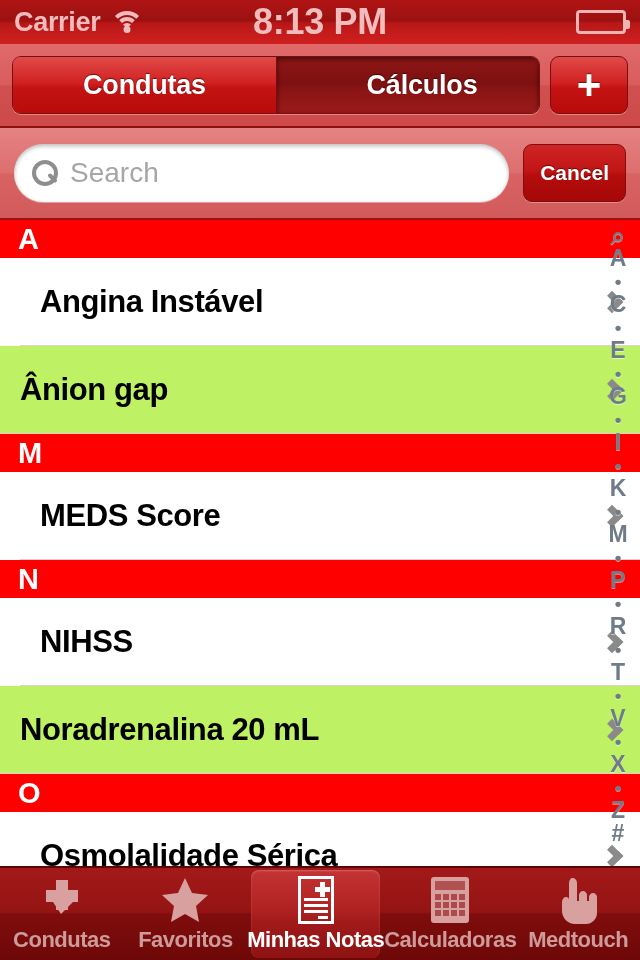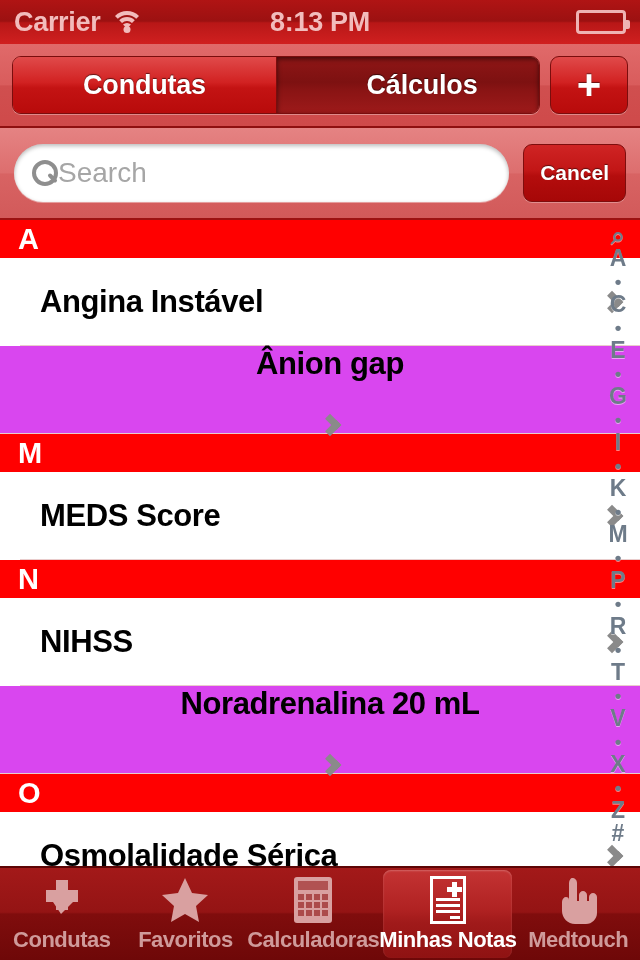--- a/index.html
+++ b/index.html
@@ -21,21 +21,21 @@
   .sb-left{ display:flex; align-items:center; gap:10px; flex:0 0 auto; }
   .sb-carrier{ font-size:27px; font-weight:bold; letter-spacing:-.3px; color:#f2bcbc; }
   .wifi-icon{ width:34px; height:26px; position:relative; }
   .wifi-icon i{ position:absolute; left:50%; border:4px solid #f2bcbc; border-bottom-color:transparent;
                 border-left-color:transparent; border-right-color:transparent; border-radius:50%;
                 transform:translateX(-50%); }
   .wifi-icon i.a{ width:34px; height:34px; top:2px; }
   .wifi-icon i.b{ width:22px; height:22px; top:8px; }
   .wifi-icon i.c{ width:11px; height:11px; top:14px; }
   .wifi-icon i.d{ width:7px; height:7px; top:17px; background:#f2bcbc; border:none; border-radius:50%;}
-  .sb-time{ position:absolute; left:0; right:0; text-align:center; font-size:27px; font-weight:bold;
+  .sb-time{ position:absolute; left:0; right:0; text-align:center; font-size:36px; font-weight:bold;
             color:#f2bcbc; letter-spacing:-.3px; pointer-events:none; }
   .sb-right{ margin-left:auto; display:flex; align-items:center; }
   .battery{ width:50px; height:24px; border:3px solid #eeb3b3; border-radius:4px; position:relative;
             padding:2px; }
   .battery .lvl{ width:100%; height:100%; background:#dda3a3; border-radius:1px; }
   .battery:after{ content:""; position:absolute; right:-7px; top:7px; width:4px; height:9px;
                   background:#eeb3b3; border-radius:0 2px 2px 0; }
 
   
   .navbar{
@@ -68,21 +68,21 @@
 
   
   .searchbar{
     position:absolute; top:128px; left:0; width:640px; height:92px;
     background:linear-gradient(to bottom,#e58383 0%,#dd6e6e 50%,#d86363 51%,#d25a5a 100%);
     display:flex; align-items:center; padding:0 14px; gap:14px;
     border-bottom:2px solid #9c1212;
   }
   .searchfield{
     flex:1 1 auto; height:58px; background:#fff; border-radius:29px;
-    display:flex; align-items:center; padding:0 18px; gap:0;
+    display:flex; align-items:center; padding:0 18px; gap:12px;
     box-shadow:inset 0 2px 4px rgba(0,0,0,.28), 0 1px 0 rgba(255,255,255,.4);
   }
   .mag{ width:26px; height:26px; position:relative; flex:0 0 auto; }
   .mag:before{ content:""; position:absolute; left:0; top:0; width:18px; height:18px;
                border:4px solid #8e8e8e; border-radius:50%; }
   .mag:after{ content:""; position:absolute; left:15px; top:16px; width:11px; height:4px;
               background:#8e8e8e; transform:rotate(45deg); border-radius:2px; }
   .search-input{
     flex:1 1 auto; border:none; outline:none; font-size:28px;
     font-family:"Liberation Sans", sans-serif; color:#333; background:transparent;
@@ -105,21 +105,21 @@
   .section-header{
     height:38px; background:#FF0000; color:#ffffff;
     display:flex; align-items:center; padding-left:18px;
     font-size:29px; font-weight:bold; letter-spacing:0;
   }
   .row{
     height:88px; display:flex; align-items:center; padding:0 0 0 20px;
     border-bottom:1px solid #e9cccc; position:relative;
   }
   .row.white{ background:#ffffff;margin-left:20px; }
-  .row.pink { background:#d946ef;flex-direction:column; }
+  .row.pink { background:#bef264; }
   .row-label{ font-size:31px; color:#000; font-weight:bold; letter-spacing:-.4px;
               flex:1 1 auto; white-space:nowrap; }
   .chev{ flex:0 0 auto; width:56px; display:flex; align-items:center; justify-content:center; }
   .chev span{
     display:block; width:16px; height:16px; border-top:7px solid #8a8a8a;
     border-right:7px solid #8a8a8a; transform:rotate(45deg);
   }
 
   
   .indexbar{
@@ -288,20 +288,36 @@
       <span class="tab-label">Condutas</span>
     </div>
 
     <div class="tab">
       <span class="tab-icon">
         <svg width="48" height="46" viewBox="0 0 48 46">
           <path class="ic" d="M24 1l7 15 16 2-12 11 3 16-14-8-14 8 3-16L1 18l16-2z"></path>
         </svg>
       </span>
       <span class="tab-label">Favoritos</span>
+    </div>
+
+    <div class="tab selected">
+      <span class="tab-icon">
+        <svg width="36" height="48" viewBox="0 0 36 48">
+          <rect x="1.5" y="1.5" width="33" height="45" fill="none" stroke="#ffffff" stroke-width="3"></rect>
+          <path d="M22 6h5v5h5v5h-5v5h-5v-5h-5v-5h5z" fill="#ffffff"></path>
+          <g fill="#ffffff">
+            <rect x="6" y="22" width="24" height="3"></rect>
+            <rect x="6" y="28" width="24" height="3"></rect>
+            <rect x="6" y="34" width="24" height="3"></rect>
+            <rect x="20" y="40" width="10" height="3"></rect>
+          </g>
+        </svg>
+      </span>
+      <span class="tab-label">Minhas Notas</span>
     </div>
 
     <div class="tab">
       <span class="tab-icon">
         <svg width="38" height="46" viewBox="0 0 38 46">
           <rect class="ic" x="0" y="0" width="38" height="46" rx="3"></rect>
           <rect x="4" y="4" width="30" height="9" fill="#8f1313" opacity=".55"></rect>
           <g fill="#8f1313" opacity=".6">
             <rect x="4" y="17" width="6" height="6"></rect>
               <rect x="12" y="17" width="6" height="6"></rect>
@@ -314,36 +330,20 @@
             <rect x="4" y="33" width="6" height="6"></rect>
               <rect x="12" y="33" width="6" height="6"></rect>
             <rect x="20" y="33" width="6" height="6"></rect>
               <rect x="28" y="33" width="6" height="6"></rect>
           </g>
         </svg>
       </span>
       <span class="tab-label">Calculadoras</span>
     </div>
 
-    <div class="tab selected">
-      <span class="tab-icon">
-        <svg width="36" height="48" viewBox="0 0 36 48">
-          <rect x="1.5" y="1.5" width="33" height="45" fill="none" stroke="#ffffff" stroke-width="3"></rect>
-          <path d="M22 6h5v5h5v5h-5v5h-5v-5h-5v-5h5z" fill="#ffffff"></path>
-          <g fill="#ffffff">
-            <rect x="6" y="22" width="24" height="3"></rect>
-            <rect x="6" y="28" width="24" height="3"></rect>
-            <rect x="6" y="34" width="24" height="3"></rect>
-            <rect x="20" y="40" width="10" height="3"></rect>
-          </g>
-        </svg>
-      </span>
-      <span class="tab-label">Minhas Notas</span>
-    </div>
-
     <div class="tab">
       <span class="tab-icon">
         <svg width="44" height="48" viewBox="0 0 44 48">
           <path class="ic" d="M16 2c3 0 5 2 5 5v18h2v-6c0-2 2-4 4-4s4 2 4 4v6h2v-4c0-2 2-4 4-4s4 2 4 4v16c0 6-5 11-11 11H19c-7 0-13-6-13-13v-9c0-3 2-5 4-5s3 1 3 3V7c0-3 2-5 3-5z"></path>
         </svg>
       </span>
       <span class="tab-label">Medtouch</span>
     </div>
 
   </div>

